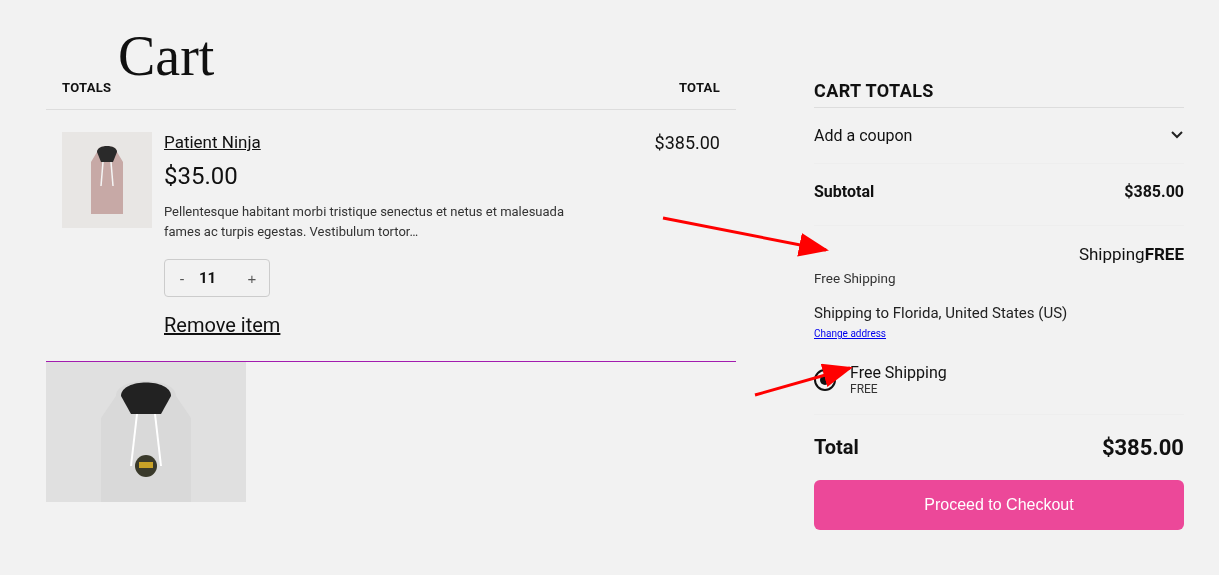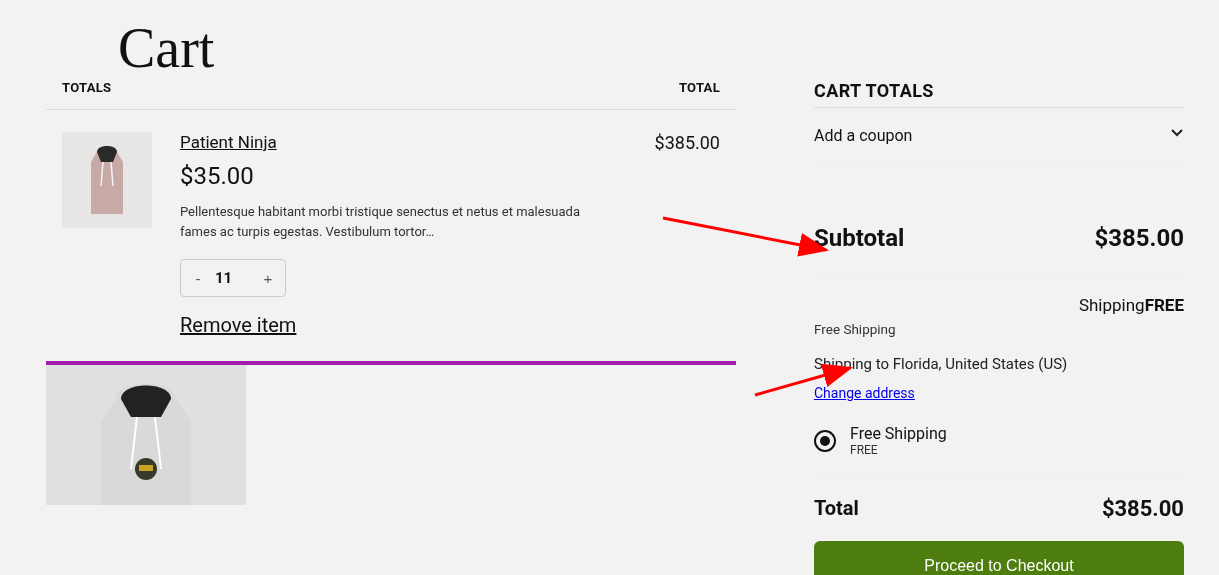--- a/index.html
+++ b/index.html
@@ -12,43 +12,43 @@
     position: relative;
     color: #111;
   }
   .page-title {
     font-family: Georgia, "Times New Roman", serif;
     font-size: 56px;
     font-weight: 400;
     color: #111;
     position: absolute;
     left: 118px;
-    top: 16px;
+    top: 24px;
   }
   .cart-left {
     position: absolute;
     left: 46px;
     top: 80px;
     width: 690px;
   }
   .table-header {
     display: flex;
     justify-content: space-between;
     padding: 0 16px 14px 16px;
     border-bottom: 1px solid #ddd;
     font-size: 13px;
     font-weight: 700;
     letter-spacing: 0.3px;
     color: #111;
   }
   .cart-item {
     display: flex;
     padding: 22px 16px 24px 16px;
-    border-bottom: 4px solid #a21caf;
-    gap: 28px;
+    border-bottom: 1px solid #a21caf;
+    gap: 12px;
   }
   .thumb {
     width: 90px;
     height: 96px;
     background: #e8e6e4;
     display: flex;
     align-items: center;
     justify-content: center;
   }
   .thumb svg { width: 60px; height: 80px; }
@@ -133,32 +133,32 @@
   .ct-header {
     font-size: 18px;
     font-weight: 700;
     letter-spacing: 0.4px;
     padding-bottom: 6px;
     border-bottom: 1px solid #ddd;
   }
   .ct-row {
     display: flex;
     justify-content: space-between;
-    align-items: flex-start;
+    align-items: flex-end;
     padding: 18px 0;
     border-bottom: 1px solid #eee;
   }
   .ct-coupon { font-size: 16px; }
   .chev { font-size: 14px; color: #333; }
   .ct-sub-row { display: block; padding: 18px 0; border-bottom: 1px solid #eee; }
   .ct-line { display: flex; justify-content: space-between; font-size: 17px; margin-bottom: 6px; }
-  .ct-line.big { font-size: 24px; font-weight: 700; margin-top: 42px; }
+  .ct-line.big { font-size: 16px; font-weight: 700; }
   .ct-small { font-size: 13.5px; color: #333; }
   .ct-ship-to { font-size: 15px; color: #222; margin-top: 18px; }
-  .ct-change { font-size: 14px; text-decoration: underline; display:inline-block; margin-top:12px; }
+  .ct-change { font-size: 10px; text-decoration: underline; display:inline-block; margin-top:6px; }
   .ship-option {
     display: flex;
     align-items: center;
     gap: 14px;
     padding: 14px 0 18px 0;
     border-bottom: 1px solid #eee;
   }
   .radio {
     width: 22px; height: 22px;
     border: 2px solid #111;
@@ -166,21 +166,21 @@
     display: flex; align-items: center; justify-content: center;
   }
   .radio .dot { width: 10px; height: 10px; background:#111; border-radius:50%; }
   .ship-opt-label { font-size: 16px; }
   .ship-opt-sub { font-size: 12px; color:#333; }
   .total-row { display:flex; justify-content:space-between; padding: 20px 0; }
   .total-row .tl { font-size: 20px; font-weight:700; }
   .total-row .tv { font-size: 22px; font-weight:700; }
   .checkout-btn {
     width: 100%;
-    background: #4d7c0f;
+    background: #ec4899;
     color: #fff;
     border: none;
     border-radius: 6px;
     padding: 16px 0;
     font-size: 16px;
     font-weight: 500;
     cursor: pointer;
     text-align: center;
   }
 

